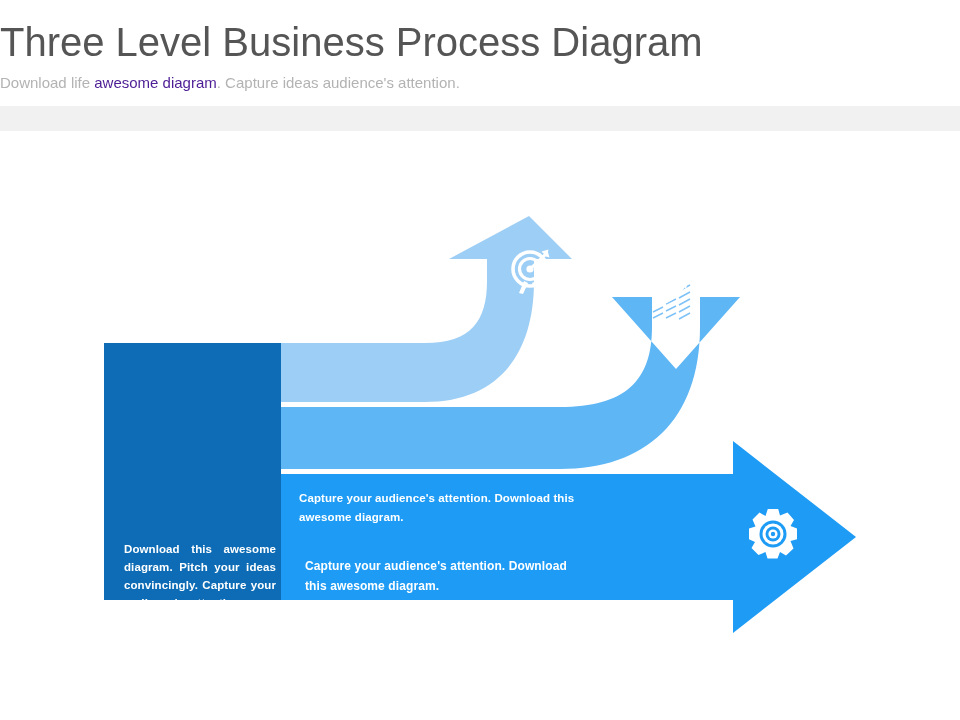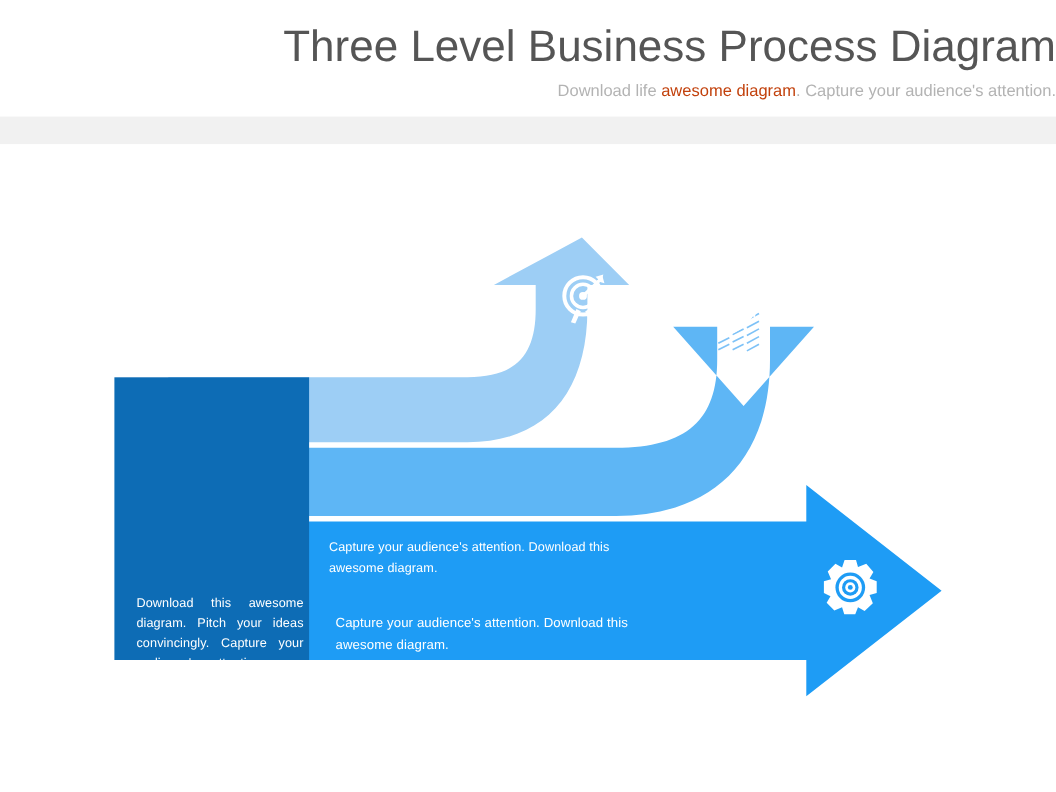--- a/index.html
+++ b/index.html
@@ -15,42 +15,42 @@
     position: relative;
   }
 
   
   .header {
     position: absolute;
     top: 0;
     left: 0;
     width: 960px;
     height: 106px;
-    text-align: right;
+    text-align: left;
   }
   .page-title {
     margin: 0;
     padding-top: 18px;
     font-size: 40px;
     font-weight: 400;
     color: #555555;
     letter-spacing: 0px;
     line-height: 48px;
     font-family: "Liberation Sans", sans-serif;
   }
   .subtitle {
     margin: 0;
     padding-top: 8px;
     font-size: 15px;
     color: #b3b3b3;
     font-weight: 400;
     line-height: 18px;
   }
   .subtitle .link {
-    color: #c2410c;
+    color: #4c1d95;
     margin-top: 32px;
   }
 
   
   .gray-band {
     position: absolute;
     top: 106px;
     left: 0;
     width: 960px;
     height: 25px;
@@ -68,20 +68,21 @@
   .stage svg {
     display: block;
   }
 
   
   .txt {
     position: absolute;
     color: #ffffff;
     font-family: "Liberation Sans", sans-serif;
     line-height: 19px;
+    font-weight: bold;
   }
   .left-panel-text {
     left: 124px;
     top: 409px;
     width: 152px;
     font-size: 11.5px;
     text-align: justify;
     line-height: 18px;
     letter-spacing: 0.1px;
   }
@@ -108,21 +109,21 @@
     font-size: 12px;
     line-height: 20px;
     letter-spacing: 0.1px;
   }
 </style>
 </head>
 <body>
 
 <div class="header">
   <h1 class="page-title">Three Level Business Process Diagram</h1>
-  <p class="subtitle"><span>Download life </span><span class="link">awesome diagram</span><span>. Capture your audience's attention.</span></p>
+  <p class="subtitle"><span>Download life </span><span class="link">awesome diagram</span><span>. Capture ideas audience's attention.</span></p>
 </div>
 
 <div class="gray-band"></div>
 
 <div class="stage">
   <svg width="960" height="589" viewBox="0 0 960 589" xmlns="http://www.w3.org/2000/svg">
 
     <path fill="#1e9cf5" d="M 153 343 L 733 343 L 733 310 L 856 406 L 733 502 L 733 469 L 153 469 Z"></path>
 
     <path fill="#5eb6f5" d="M 153 276 L 560 276

